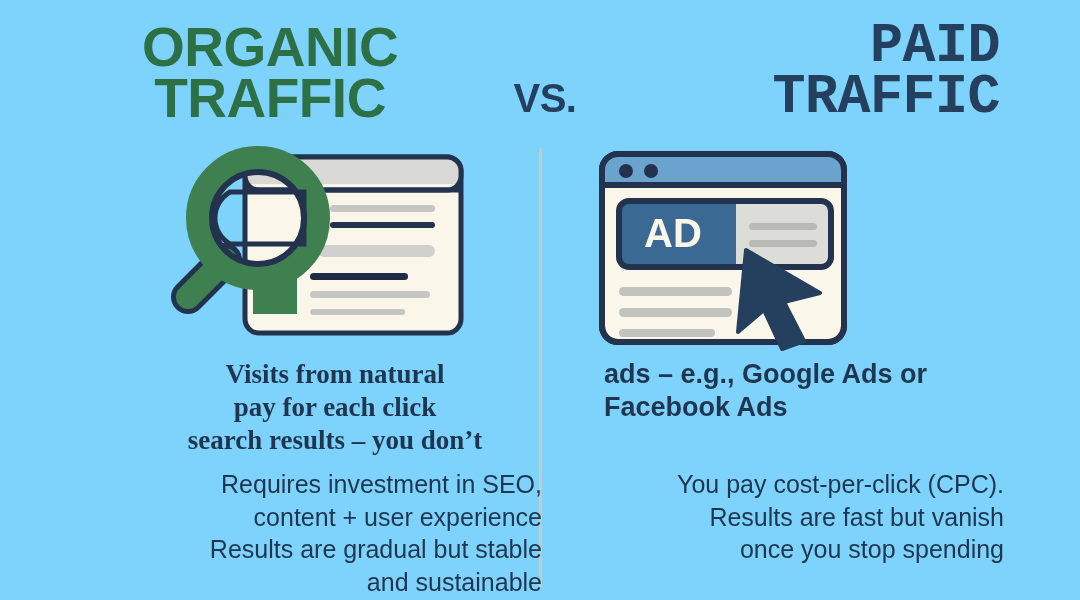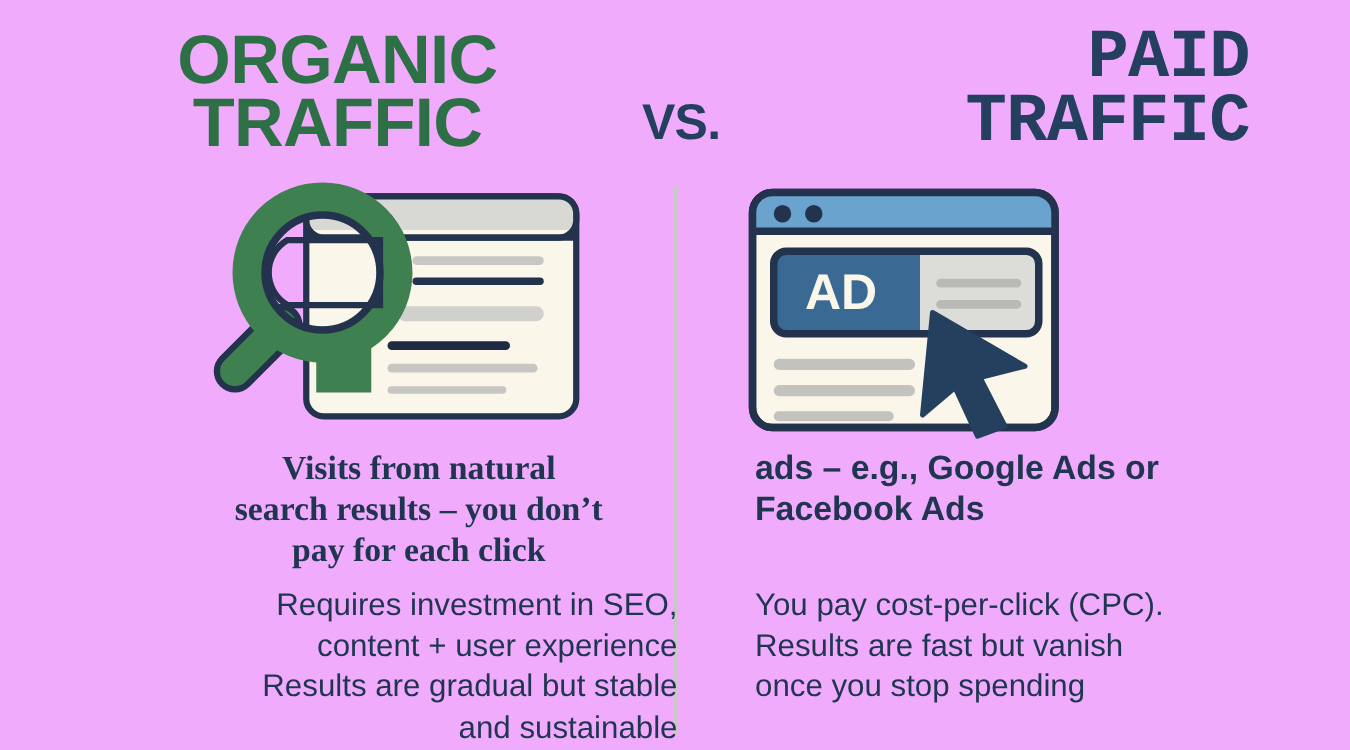--- a/index.html
+++ b/index.html
@@ -11,21 +11,21 @@
     width: 1080px;
     height: 600px;
     background: #faf6ea;
     font-family: "Liberation Sans", sans-serif;
     overflow: hidden;
   }
   .infographic {
     position: relative;
     width: 1080px;
     height: 600px;
-    background: #f0abfc;
+    background: #7dd3fc;
   }
 
   
   .divider {
     position: absolute;
     left: 539px;
     top: 148px;
     width: 3px;
     height: 440px;
     background: #c9c9c4;
@@ -112,21 +112,21 @@
   .copy-paid-lead {
     left: 604px;
     top: 358px;
     width: 400px;
     text-align: left;
   }
   .copy-paid-sub {
     left: 604px;
     top: 468px;
     width: 400px;
-    text-align: left;
+    text-align: right;
   }
   .copy span.line { display: block; }
 </style>
 </head>
 <body>
 
 <div class="infographic">
 
   <div class="divider"></div>
 
@@ -210,22 +210,22 @@
       </g>
 
       <g>
         <path d="M160 110 L 234 153 L 198 162 L 218 201 L 196 209 L 178 170 L 152 192 Z" fill="#24405e" stroke="#24405e" stroke-width="4" stroke-linejoin="round"></path>
       </g>
     </svg>
   </div>
 
   <div class="copy copy-lead copy-organic-lead">
     <span class="line">Visits from natural</span>
+    <span class="line">pay for each click</span>
     <span class="line">search results – you don’t</span>
-    <span class="line">pay for each click</span>
   </div>
 
   <div class="copy copy-sub copy-organic-sub">
     <span class="line">Requires investment in SEO,</span>
     <span class="line">content + user experience</span>
     <span class="line">Results are gradual but stable</span>
     <span class="line">and sustainable</span>
   </div>
 
   <div class="copy copy-lead copy-paid-lead">

